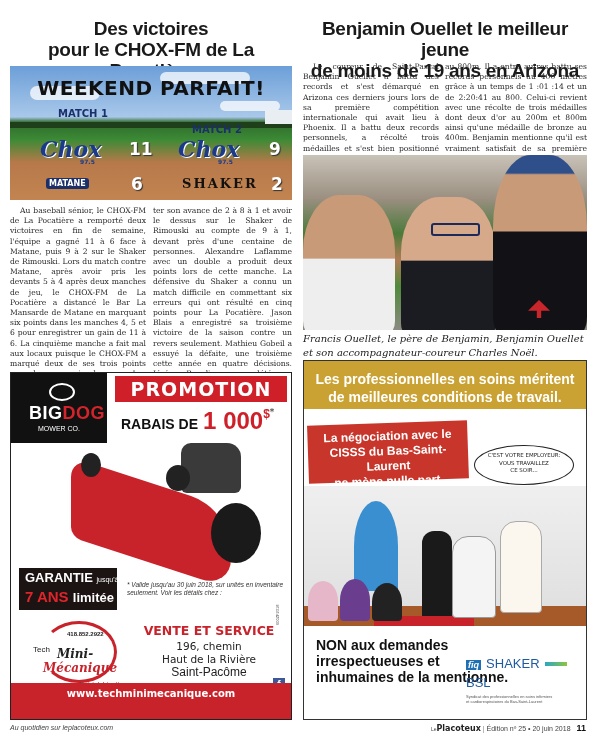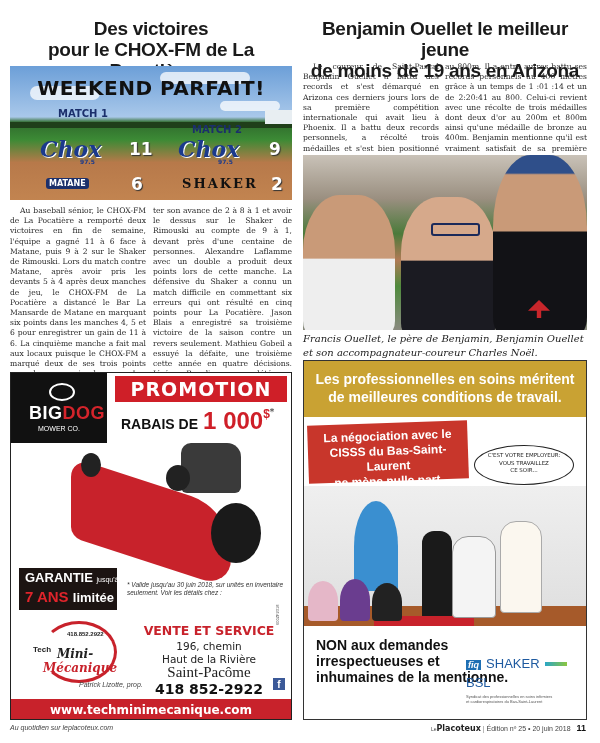--- a/index.html
+++ b/index.html
@@ -111,39 +111,39 @@
     <div class="cond" style="position:absolute;left:6px;top:20px;white-space:nowrap;font-size:15px;">
       <span style="color:#e0242b">7 ANS</span>
       <span style="color:#fff;font-size:13px;">limitée</span>
     </div>
   </div>
   <div style="position:absolute;left:116px;top:208px;width:160px;font-family:'Liberation Sans',sans-serif;font-style:italic;font-size:6.5px;line-height:8px;color:#333;">* Valide jusqu'au 30 juin 2018, sur unités en inventaire seulement. Voir les détails chez :</div>
 
   <div style="position:absolute;left:12px;top:248px;width:100px;height:64px;">
     <div style="position:absolute;left:18px;top:0;width:70px;height:56px;border:3px solid #c8222b;border-radius:50%;border-left-color:transparent;"></div>
     <div style="position:absolute;left:44px;top:10px;font-family:'Liberation Sans',sans-serif;font-weight:bold;font-size:6px;color:#222;">418.852.2922</div>
-    <div style="position:absolute;left:10px;top:24px;font-family:'Liberation Sans',sans-serif;font-weight:bold;font-size:8px;color:#222;">Tech</div>
+    <div style="position:absolute;left:10px;top:24px;font-family:'Liberation Sans',sans-serif;font-weight:normal;font-size:8px;color:#222;">Tech</div>
     <div style="position:absolute;left:34px;top:26px;font-family:'DejaVu Serif',serif;font-style:italic;font-weight:bold;font-size:12px;color:#222;">Mini-</div>
     <div style="position:absolute;left:20px;top:40px;font-family:'DejaVu Serif',serif;font-style:italic;font-weight:bold;font-size:12px;color:#c8222b;">Mécanique</div>
   </div>
   <div style="position:absolute;left:68px;top:308px;font-family:'Liberation Sans',sans-serif;font-style:italic;font-size:7px;color:#444;">Patrick Lizotte, prop.</div>
   <div style="position:absolute;left:128px;top:250px;width:140px;text-align:center;">
     <div class="cond" style="font-family:'DejaVu Sans',sans-serif;color:#c8222b;font-size:12.5px;">VENTE ET SERVICE</div>
     <div style="font-family:'DejaVu Sans',sans-serif;font-size:10.5px;line-height:13px;color:#222;margin-top:2px;">196, chemin</div>
     <div style="font-family:'DejaVu Sans',sans-serif;font-size:10.5px;line-height:13px;color:#222;">Haut de la Rivière</div>
-    <div style="font-family:Liberation Serif, serif;font-size:15px;line-height:13px;color:#222;">Saint-Pacôme</div>
+    <div style="font-family:Liberation Sans, sans-serif;font-size:12px;line-height:13px;color:#222;">Saint-Pacôme</div>
     <div style="font-family:'DejaVu Sans',sans-serif;font-weight:bold;font-size:14px;color:#111;margin-top:2px;">418 852-2922</div>
   </div>
   <div style="position:absolute;left:264px;top:252px;font-family:'Liberation Sans',sans-serif;font-size:4px;color:#555;transform:rotate(-90deg);transform-origin:left top;white-space:nowrap;">600ZF2318</div>
   <div style="position:absolute;left:262px;top:305px;width:12px;height:12px;background:#3b5998;color:#fff;font-family:'Liberation Sans',sans-serif;font-weight:bold;font-size:10px;text-align:center;line-height:13px;">f</div>
-  <div style="position:absolute;left:0;right:0;bottom:0;height:20px;background:#c8222b;color:#fff;text-align:center;font-family:'DejaVu Sans',sans-serif;font-weight:bold;font-size:12px;line-height:22px;">www.techminimecanique.com</div>
+  <div style="position:absolute;left:0;right:0;bottom:0;height:36px;background:#c8222b;color:#fff;text-align:center;font-family:'DejaVu Sans',sans-serif;font-weight:bold;font-size:10px;line-height:22px;">www.techminimecanique.com</div>
 </div>
 
 <div id="ad-right" class="abs">
-  <div style="position:absolute;left:0;top:0;right:0;height:56px;background:#c9a233;">
+  <div style="position:absolute;left:0;top:0;right:0;height:48px;background:#c9a233;">
     <div class="cond" style="position:absolute;left:0;right:0;top:9px;text-align:center;color:#fff;font-size:14px;line-height:18px;">
       <div>Les professionnelles en soins méritent</div>
       <div>de meilleures conditions de travail.</div>
     </div>
   </div>
   <div style="position:absolute;left:4px;top:62px;width:160px;height:58px;background:#c8362b;transform:rotate(-2deg);">
     <div class="cond" style="position:absolute;left:0;right:0;top:6px;text-align:center;color:#fff;font-size:12px;line-height:15px;">
       <div>La négociation avec le</div>
       <div>CISSS du Bas-Saint-Laurent</div>
       <div>ne mène nulle part.</div>

